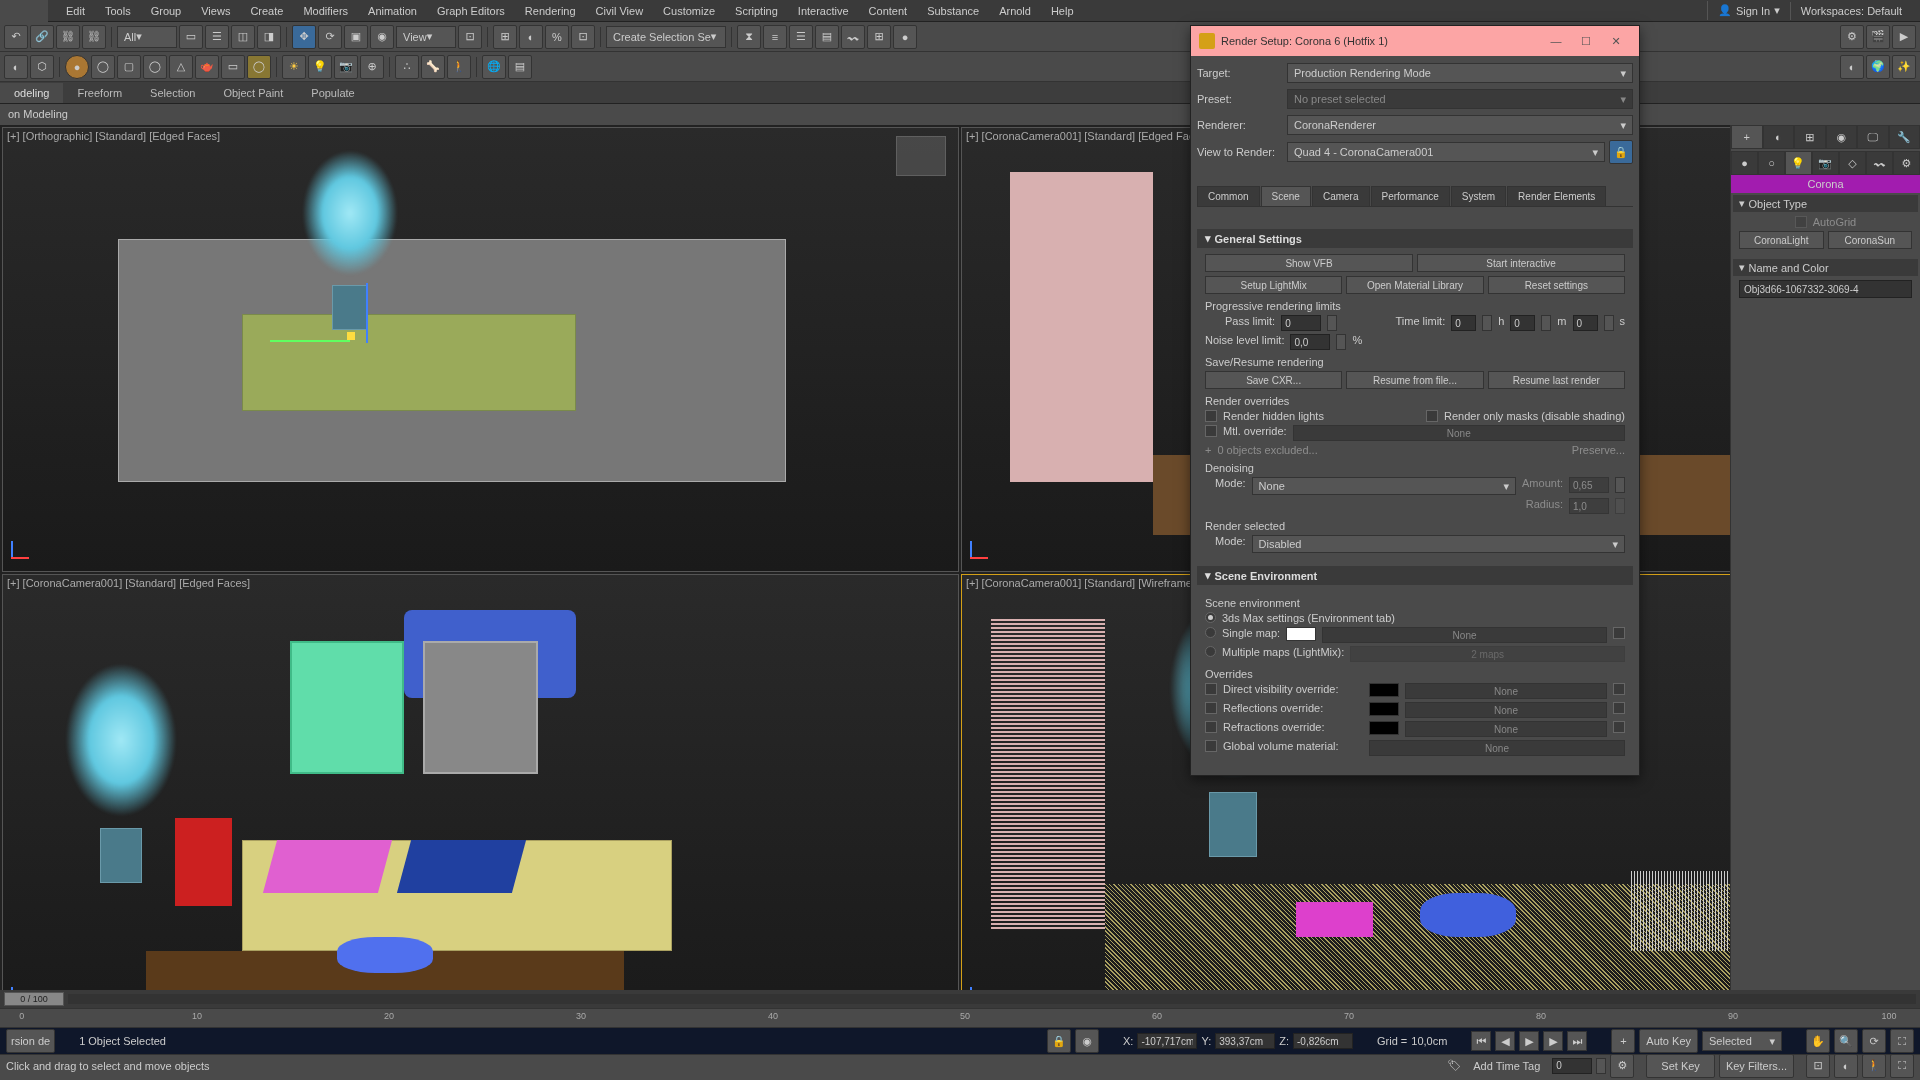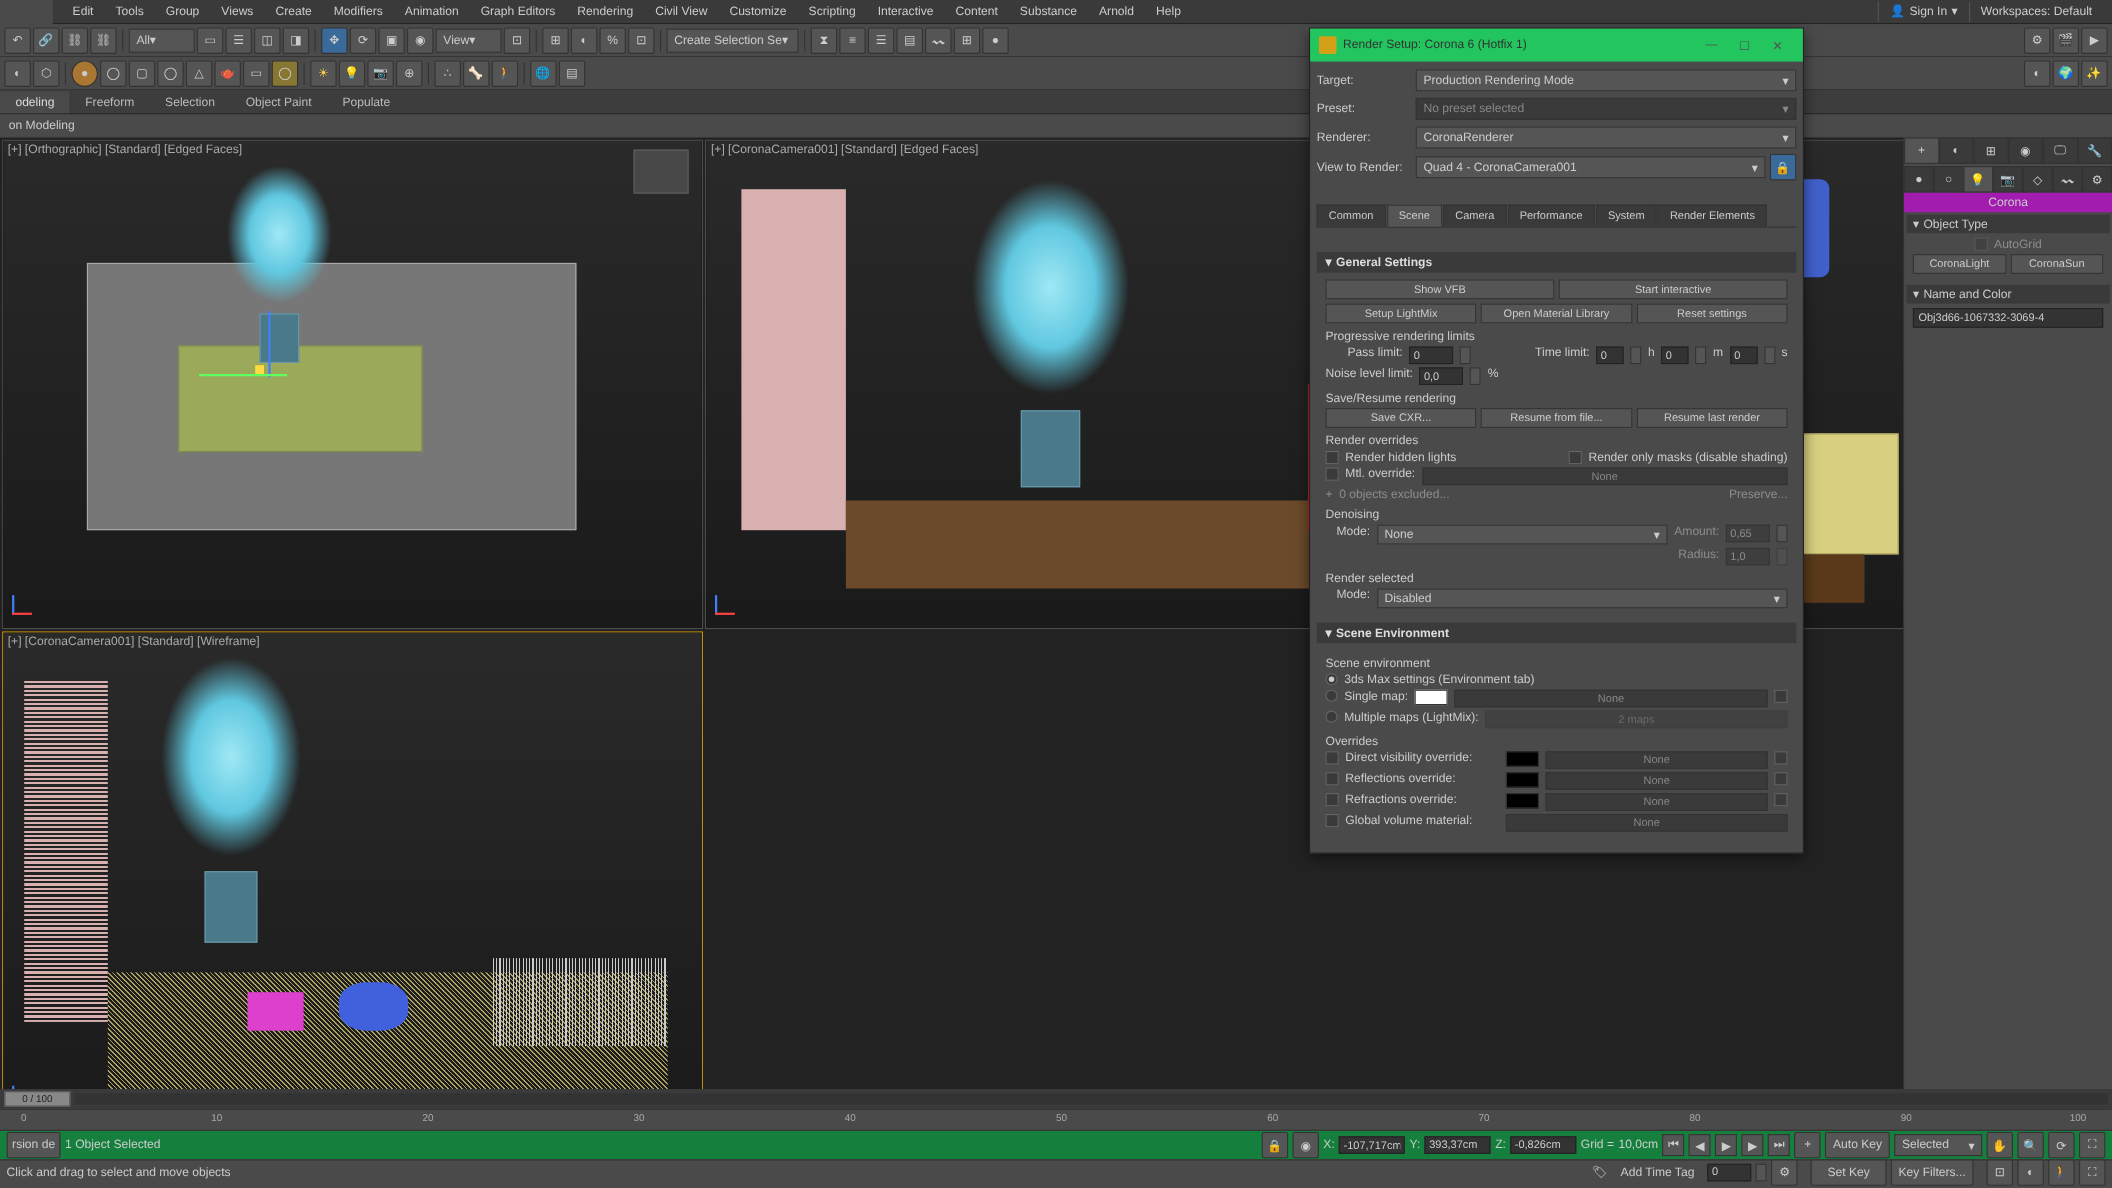--- a/index.html
+++ b/index.html
@@ -19,29 +19,29 @@
 .tool-dropdown { height: 22px; background: #555; border: 1px solid #333; color: #ccc; padding: 0 6px; min-width: 60px; display:flex; align-items:center; }
 
 
 .ribbon { height: 22px; background: #3d3d3d; display: flex; align-items: center; border-bottom: 1px solid #222; }
 .ribbon-tab { padding: 4px 14px; cursor: pointer; color:#bbb; }
 .ribbon-tab.active { background: #4a4a4a; color:#ddd; }
 .ribbon-sub { height: 20px; background: #4a4a4a; padding: 2px 8px; color:#ccc; display:flex; align-items:center; }
 
 
 .main-area { position: absolute; top: 125px; left: 0; right: 0; bottom: 60px; display: flex; }
-.viewports { flex: 1; display: grid; grid-template-columns: 1fr 1fr 1fr; grid-template-rows: 1fr 1fr; gap: 2px; background: #222; padding: 2px; }
+.viewports { flex: 1; display: grid; grid-template-columns: 1fr 1fr; grid-template-rows: 1fr 1fr; gap: 2px; background: #222; padding: 2px; }
 .viewport { background: #000; position: relative; border: 1px solid #555; overflow:hidden; }
 .viewport.active { border: 1px solid #d4a017; }
 .viewport-label { position: absolute; top: 2px; left: 4px; color: #aaa; font-size: 11px; z-index: 10; }
 .viewport-scene { position:absolute; inset:0; }
 
 
 .dialog { position: absolute; top: 25px; left: 1190px; width: 450px; background: #4a4a4a; border: 1px solid #222; box-shadow: 0 4px 12px rgba(0,0,0,0.5); z-index: 100; }
-.dialog-title { height: 30px; background: #22c55e; color: #333; display: flex; align-items: center; padding: 0 8px; justify-content: space-between; }
+.dialog-title { height: 30px; background: #fca5a5; color: #333; display: flex; align-items: center; padding: 0 8px; justify-content: space-between; }
 .dialog-title .icon { width: 16px; height: 16px; background: #d4a017; border-radius: 2px; margin-right: 6px; }
 .dialog-title .text { flex: 1; }
 .dialog-title .win-btn { width: 30px; height: 20px; display:flex; align-items:center; justify-content:center; cursor:pointer; color:#555; }
 .dialog-body { padding: 6px; }
 .dlg-row { display: flex; align-items: center; margin-bottom: 4px; min-height: 22px; }
 .dlg-label { width: 90px; color: #ccc; }
 .dlg-select { flex: 1; height: 20px; background: #555; border: 1px solid #333; color: #ccc; padding: 4px 6px; display:flex; align-items:center; justify-content:space-between; }
 .dlg-select.dark { background: #3a3a3a; color:#888; }
 .render-btn { width: 100px; height: 40px; background: #555; border: 1px solid #333; color: #ccc; display:flex; align-items:center; justify-content:center; cursor:pointer; margin-left:8px; }
 .dlg-tabs { display: flex; border-bottom: 1px solid #333; margin: 22px 0; }
@@ -74,21 +74,21 @@
 .cp-rollout-hdr { background: #3a3a3a; padding: 2px 6px; color: #ccc; display:flex; align-items:center; gap:4px; }
 .cp-rollout-body { padding: 4px 6px; }
 .cp-btn { height: 18px; background: #555; border: 1px solid #333; color: #ccc; display:flex; align-items:center; justify-content:center; font-size:10px; flex:1; }
 
 
 .timeline-area { position: absolute; bottom: 0; left: 0; right: 0; height: 90px; background: #4a4a4a; }
 .time-slider { height: 18px; background: #3a3a3a; display:flex; align-items:center; padding: 0 4px; }
 .slider-handle { width: 60px; height: 14px; background: #888; border: 1px solid #555; display:flex; align-items:center; justify-content:center; font-size:9px; color:#222; }
 .time-ruler { height: 20px; background: #4a4a4a; position:relative; border-top:1px solid #333; border-bottom:1px solid #333; }
 .ruler-tick { position:absolute; top:2px; font-size:9px; color:#aaa; }
-.status-bar { height: 26px; display: flex; align-items: center; padding: 0 6px; gap: 4px; background:#15803d;justify-content:center; }
+.status-bar { height: 26px; display: flex; align-items: center; padding: 0 6px; gap: 24px; background:#0f172a;justify-content:center; }
 .status-section { display:flex; align-items:center; gap:4px; }
 .transport-btn { width:20px; height:20px; background:#555; border:1px solid #333; display:flex; align-items:center; justify-content:center; cursor:pointer; }
 .status-input { width:60px; height:16px; background:#333; border:1px solid #222; color:#ccc; padding:0 3px; font-size:10px; }
 .prompt-bar { height: 22px; display:flex; align-items:center; padding: 0 6px; gap:12px; background:#4a4a4a; border-top:1px solid #333; }
 
 
 .scene-bg { position:absolute; inset:0; background: linear-gradient(180deg, #2a2a2a 0%, #1a1a1a 100%); }
 .scene-plant { position:absolute; width:120px; height:180px; }
 .plant-foliage { position:absolute; top:0; left:10%; width:80%; height:70%; background: radial-gradient(ellipse, #a0e8f5 0%, #60c8e0 40%, transparent 70%); filter: blur(1px); }
 .plant-pot { position:absolute; bottom:0; left:35%; width:30%; height:25%; background:#4a7a8a; border:1px solid #6a9aaa; }

